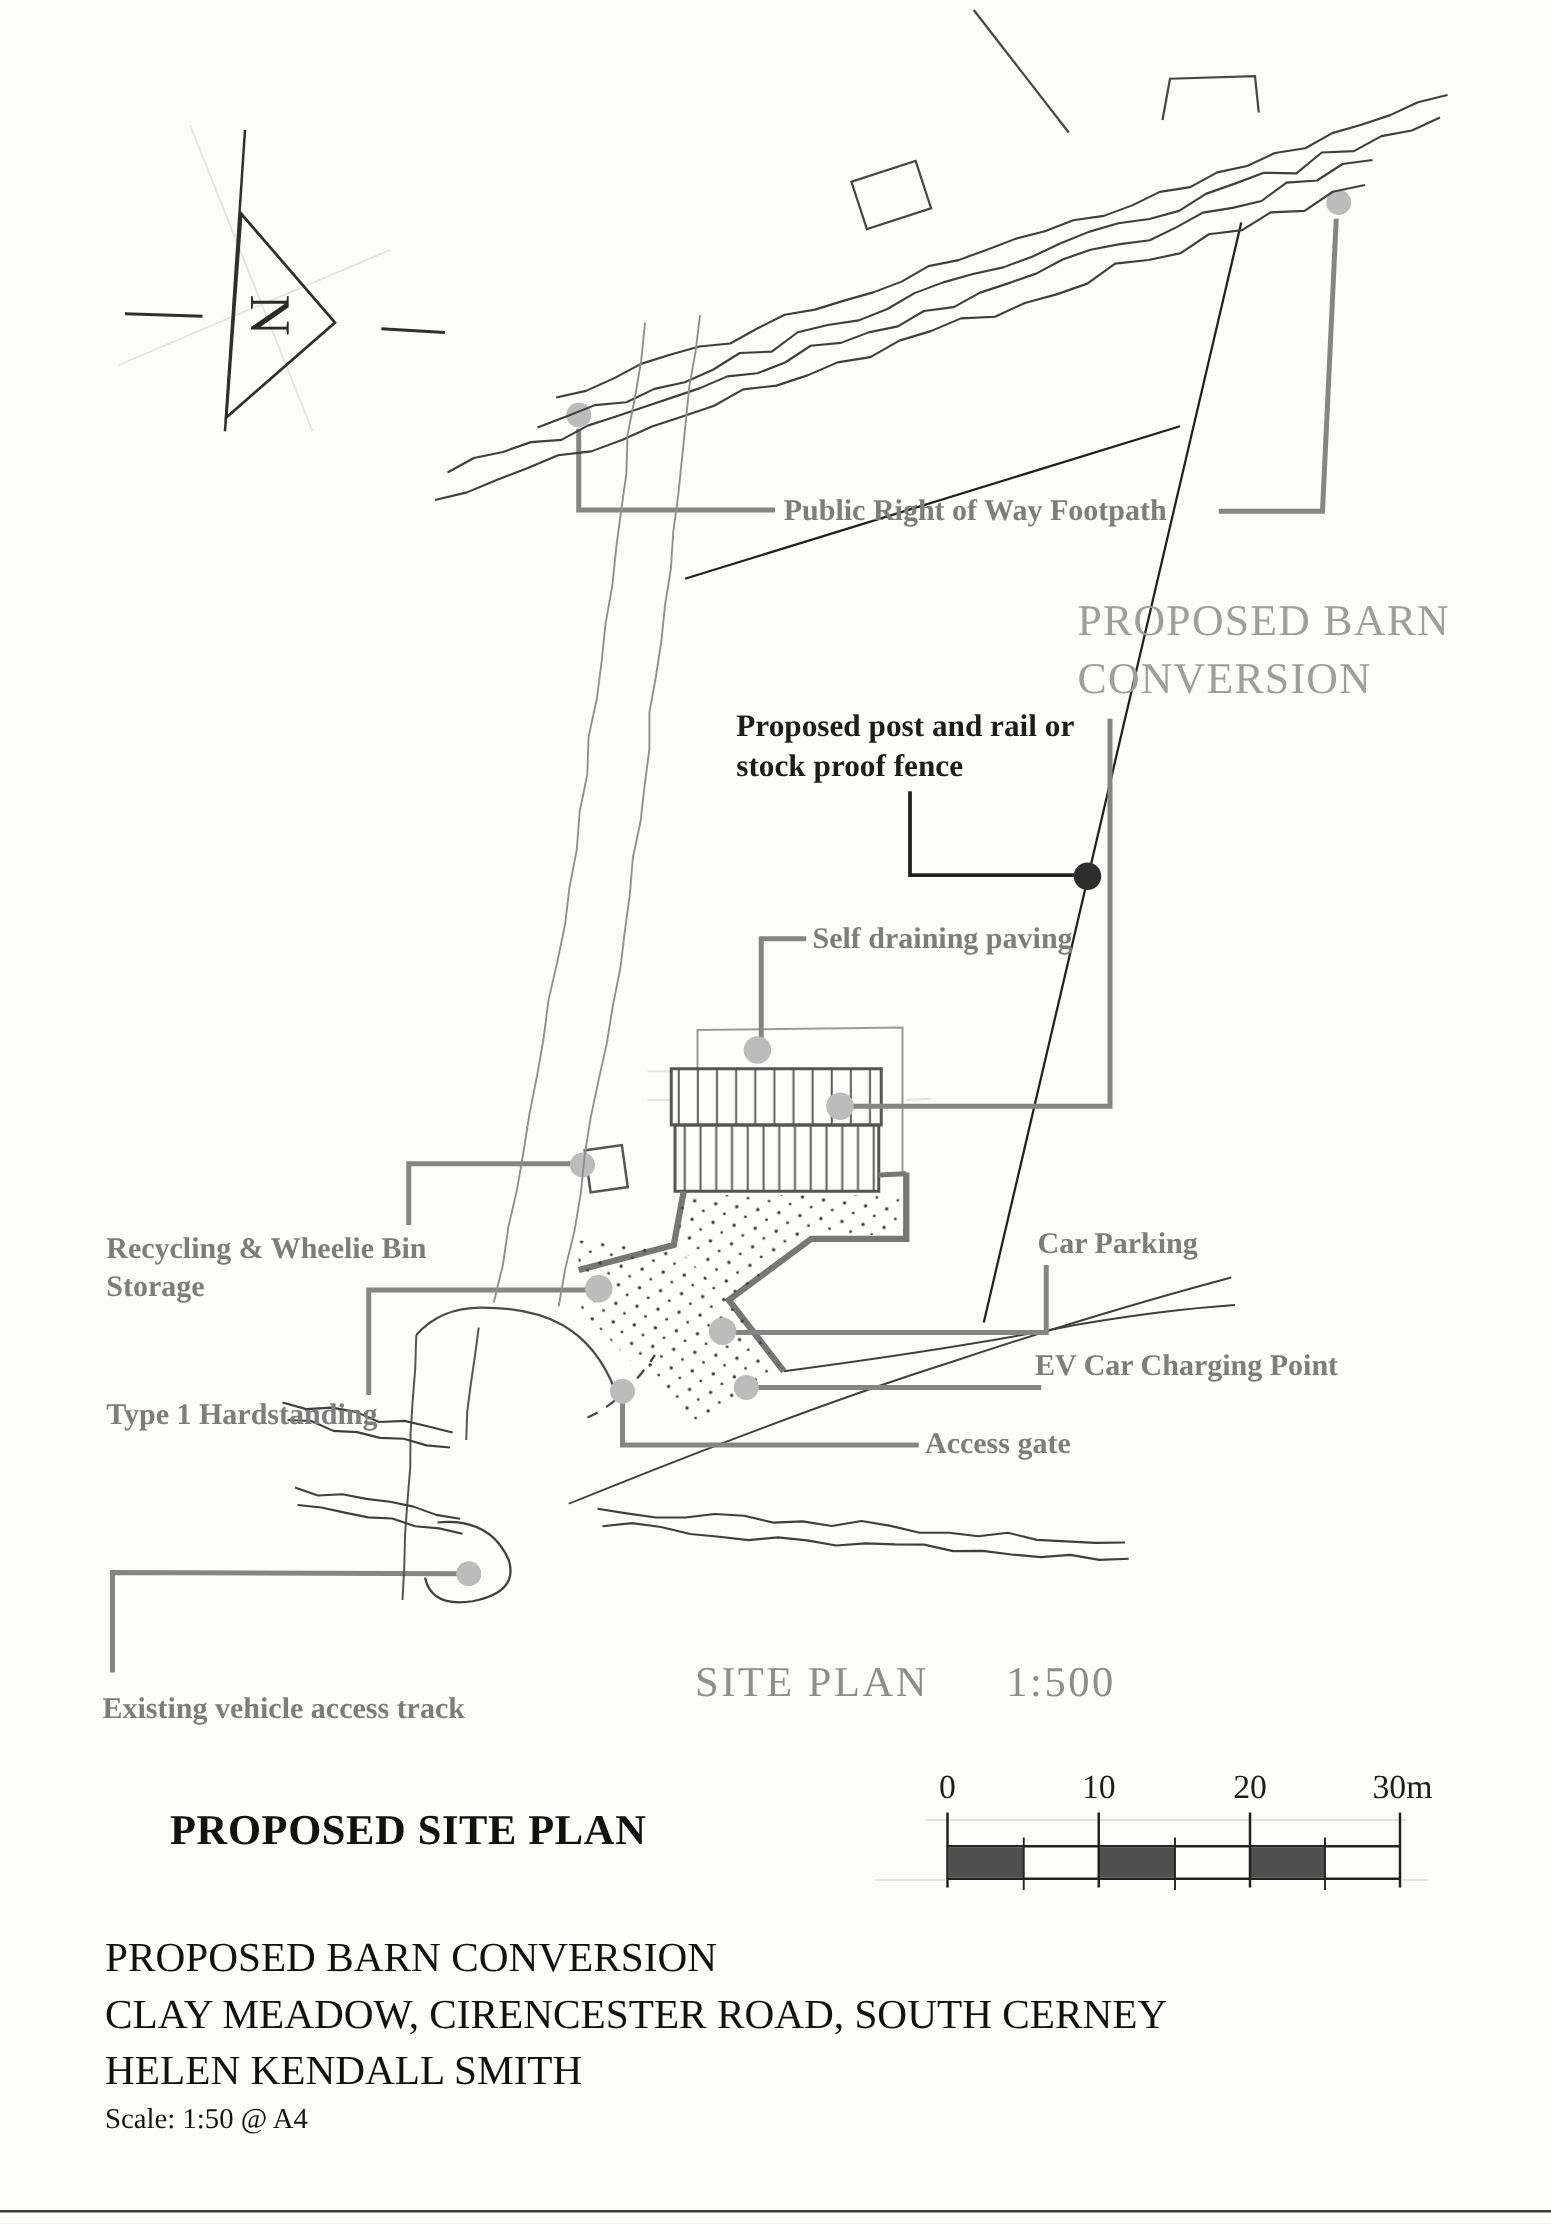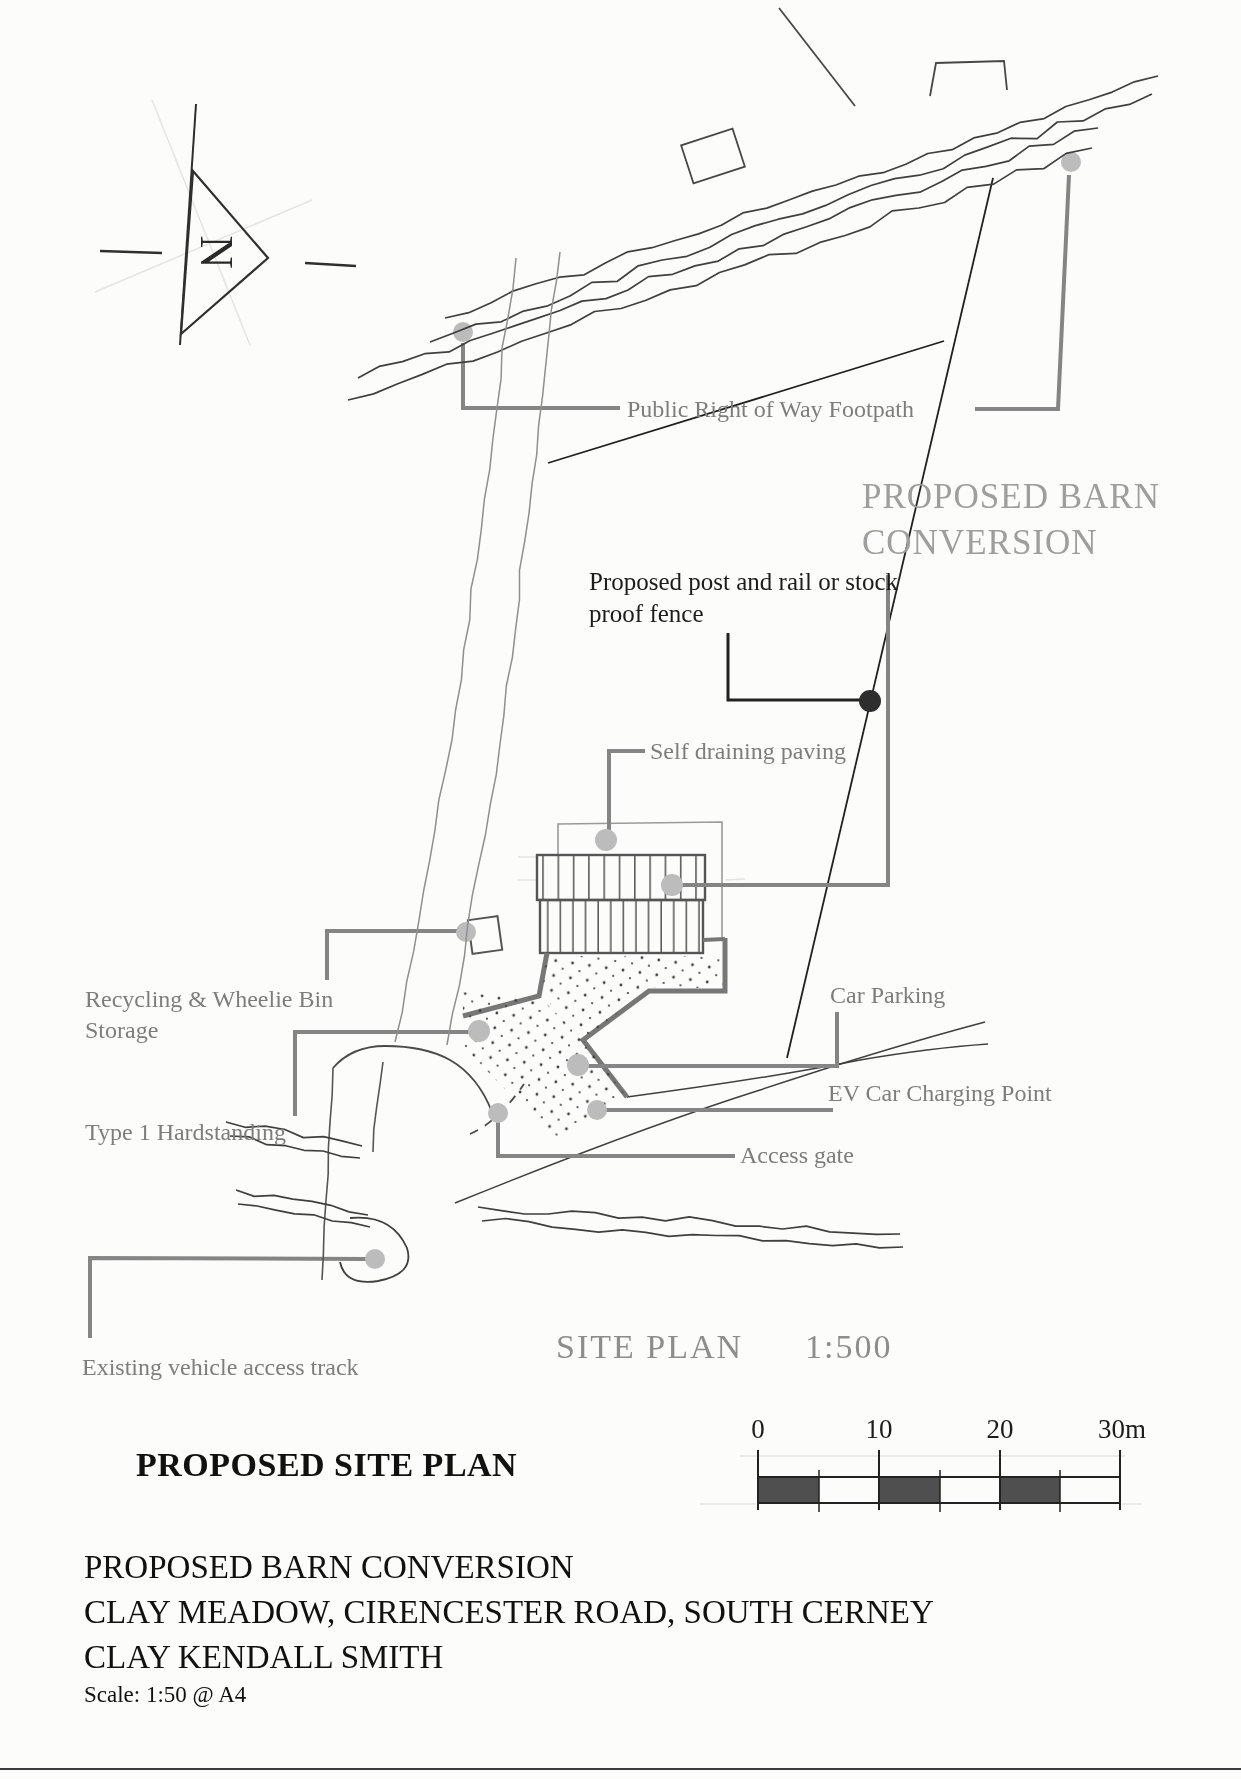--- a/index.html
+++ b/index.html
@@ -2,21 +2,21 @@
 <html><head>
 <meta charset="utf-8">
 <style>
   html,body{margin:0;padding:0;background:#e8e8e8;}
   #page{
     position:relative;width:1241px;height:1779px;margin:0 auto;
     background:#fcfcfa;overflow:hidden;
     font-family:"Liberation Serif", serif;
   }
   #linework{position:absolute;left:0;top:0;width:1241px;height:1779px;}
-  .lbl{position:absolute;color:#7d7d7d;font-size:24px;line-height:1.28;white-space:nowrap;}
+  .lbl{position:absolute;color:#7d7d7d;font-size:24px;line-height:1.28;white-space:nowrap;font-weight:bold;}
   .lbl.wrap{white-space:normal;}
   .lbl.dark{color:#1c1c1c;margin-left:26px;}
   .north-letter{
     position:absolute;left:186px;top:222px;width:60px;height:60px;
     font-size:46px;color:#2a2a2a;transform:rotate(90deg);
     text-align:center;line-height:60px;
   }
   .barn-title{
     position:absolute;left:862px;top:474px;width:345px;
     font-size:35px;line-height:1.3;color:#9e9e9e;letter-spacing:1px;white-space:normal;
@@ -187,17 +187,17 @@
 
   <div class="tick-lbl" style="left:718px;">0</div>
   <div class="tick-lbl" style="left:839px;">10</div>
   <div class="tick-lbl" style="left:960px;">20</div>
   <div class="tick-lbl" style="left:1082px;">30m</div>
 
   <div class="tb-heading">PROPOSED SITE PLAN</div>
   <div class="tb-lines">
     <div>PROPOSED BARN CONVERSION</div>
     <div>CLAY MEADOW, CIRENCESTER ROAD, SOUTH CERNEY</div>
-    <div>CLAY KENDALL SMITH</div>
+    <div>HELEN KENDALL SMITH</div>
   </div>
   <div class="tb-scale">Scale: 1:50 @ A4</div>
   <div class="bottom-rule"></div>
 </div>
 
 </body></html>

